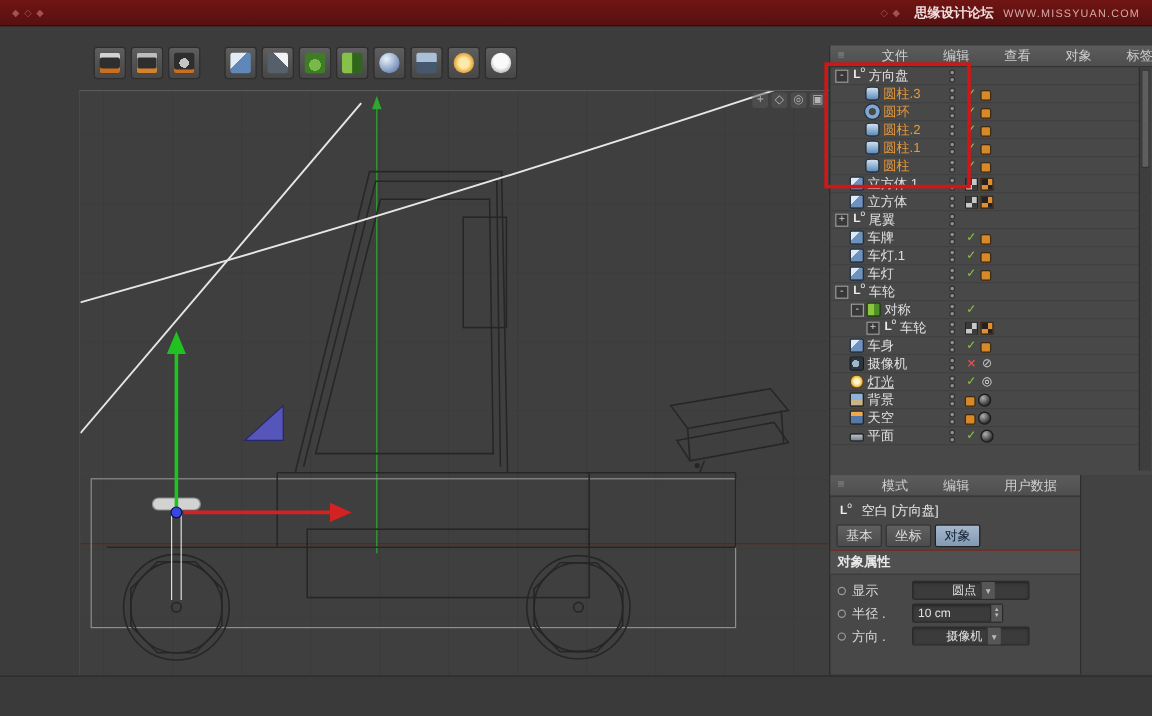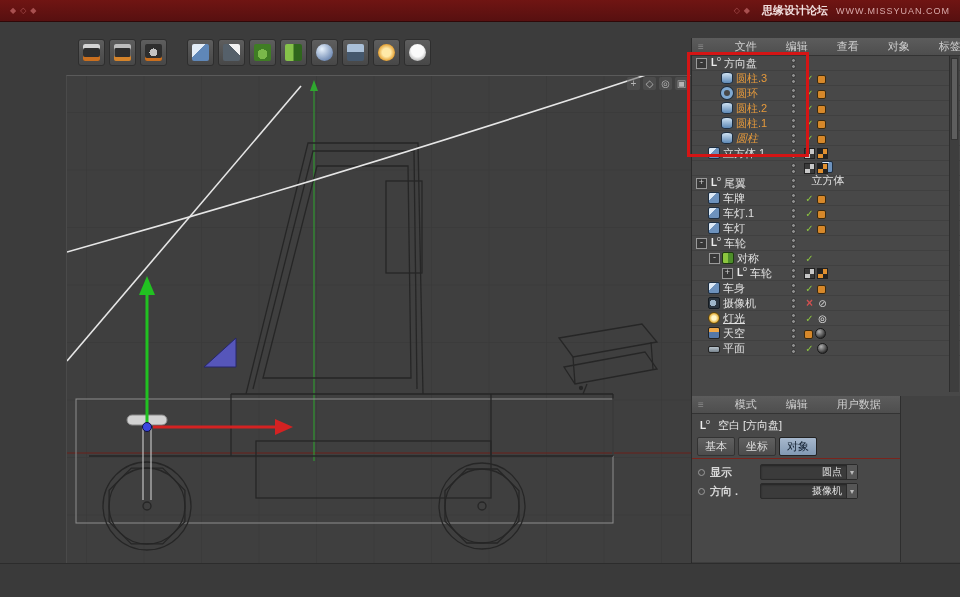--- a/index.html
+++ b/index.html
@@ -101,25 +101,25 @@
   .am-tabs{display:flex;gap:3px;padding:1px 5px 2px 5px;}
   .tab{font-size:11px;color:#ddd;background:linear-gradient(180deg,#606060,#4c4c4c);
        border:1px solid #333;padding:1px 7px;border-radius:2px;cursor:pointer;}
   .tab.active{background:linear-gradient(180deg,#a7b8cd,#8299b3);color:#121f30;border-color:#222;}
   .am-redline{height:1px;background:#7a241c;}
   .am-section{font-size:11px;color:#e8e8e8;background:#505050;border-bottom:1px solid #3a3a3a;
               padding:2px 6px;font-weight:bold;}
   .props{padding:5px 6px;display:flex;flex-direction:column;gap:3px;}
   .prow{display:flex;align-items:center;height:16px;font-size:11px;color:#d8d8d8;}
   .keydot{width:5px;height:5px;border:1px solid #999;border-radius:50%;margin-right:5px;flex:none;cursor:pointer;}
-  .plabel{width:50px;flex:none;white-space:nowrap;overflow:hidden;font-weight:bold;}
+  .plabel{width:50px;flex:none;white-space:nowrap;overflow:hidden;}
   .pctl{display:flex;align-items:center;background:#3b3b3b;border:1px solid #2a2a2a;
         box-shadow:inset 0 1px 2px #242424;border-radius:2px;height:14px;padding:0 0 0 4px;
         color:#e2e2e2;cursor:pointer;}
-  .psel{width:92px;justify-content:flex-end;}
+  .psel{width:92px;justify-content:center;}
   .pinput{width:70px;justify-content:space-between;}
   .pval{font-size:10px;}
   .parrow{color:#bbb;font-size:8px;background:#565656;border-left:1px solid #2a2a2a;
           padding:0 3px;height:100%;display:flex;align-items:center;margin-left:4px;}
   .pspin{display:flex;flex-direction:column;justify-content:center;margin-left:3px;background:#565656;
          border-left:1px solid #2a2a2a;height:100%;padding:0 2px;}
   .pspin i{font-style:normal;font-size:5px;line-height:5px;color:#bbb;}
   .right-void{position:absolute;left:900px;top:396px;width:60px;height:166px;
               background:#424242;border-left:1px solid #2e2e2e;box-sizing:border-box;}
 </style>
@@ -291,21 +291,21 @@
           <span class="oname c-orange">圆柱.1</span>
           <span class="vdots">
             <i></i>
             <i></i>
           </span>
           <span class="tags">
             <span class="tag tag-check">✓</span>
             <span class="tag tag-orange"></span>
           </span>
         </div>
-        <div class="orow" style="padding-left: 17px; font-style: italic;">
+        <div class="orow" style="padding-left: 17px;">
           <span class="exp-spacer"></span>
           <span class="oicon oi-cylinder"></span>
           <span class="oname c-orange">圆柱</span>
           <span class="vdots">
             <i></i>
             <i></i>
           </span>
           <span class="tags">
             <span class="tag tag-check">✓</span>
             <span class="tag tag-orange"></span>
@@ -317,21 +317,21 @@
           <span class="oname">立方体.1</span>
           <span class="vdots">
             <i></i>
             <i></i>
           </span>
           <span class="tags">
             <span class="tag tag-checker"></span>
             <span class="tag tag-checkerO"></span>
           </span>
         </div>
-        <div class="orow" style="padding-left: 4px; flex-direction: column;">
+        <div class="orow" style="padding-left: 4px;">
           <span class="exp-spacer"></span>
           <span class="oicon oi-cube"></span>
           <span class="oname">立方体</span>
           <span class="vdots">
             <i></i>
             <i></i>
           </span>
           <span class="tags">
             <span class="tag tag-checker"></span>
             <span class="tag tag-checkerO"></span>
@@ -451,20 +451,33 @@
           <span class="exp-spacer"></span>
           <span class="oicon oi-light"></span>
           <span class="oname">灯光</span>
           <span class="vdots">
             <i></i>
             <i></i>
           </span>
           <span class="tags">
             <span class="tag tag-check">✓</span>
             <span class="tag tag-target">◎</span>
+          </span>
+        </div>
+        <div class="orow" style="padding-left: 4px;">
+          <span class="exp-spacer"></span>
+          <span class="oicon oi-background"></span>
+          <span class="oname">背景</span>
+          <span class="vdots">
+            <i></i>
+            <i></i>
+          </span>
+          <span class="tags">
+            <span class="tag tag-orange"></span>
+            <span class="tag tag-ball"></span>
           </span>
         </div>
         <div class="orow" style="padding-left: 4px;">
           <span class="exp-spacer"></span>
           <span class="oicon oi-sky"></span>
           <span class="oname">天空</span>
           <span class="vdots">
             <i></i>
             <i></i>
           </span>
@@ -504,31 +517,43 @@
     <div class="am-title">
       <span class="oicon oi-null"></span>
       <span>空白 [方向盘]</span>
     </div>
     <div class="am-tabs">
         <span class="tab">基本</span>
         <span class="tab">坐标</span>
         <span class="tab active">对象</span>
       </div>
     <div class="am-redline"></div>
+    <div class="am-section">对象属性</div>
     <div class="props">
         <div class="prow">
           <span class="keydot"></span>
           <span class="plabel">显示</span>
           <span class="pctl psel">
             <span class="pval">圆点</span>
             <span class="parrow">▾</span>
           </span>
         </div>
         <div class="prow">
           <span class="keydot"></span>
+          <span class="plabel">半径 .</span>
+          <span class="pctl pinput">
+            <span class="pval">10 cm</span>
+            <span class="pspin">
+              <i>▲</i>
+              <i>▼</i>
+            </span>
+          </span>
+        </div>
+        <div class="prow">
+          <span class="keydot"></span>
           <span class="plabel">方向 .</span>
           <span class="pctl psel">
             <span class="pval">摄像机</span>
             <span class="parrow">▾</span>
           </span>
         </div>
       </div>
   </div>
 
   <div class="right-void"></div>

